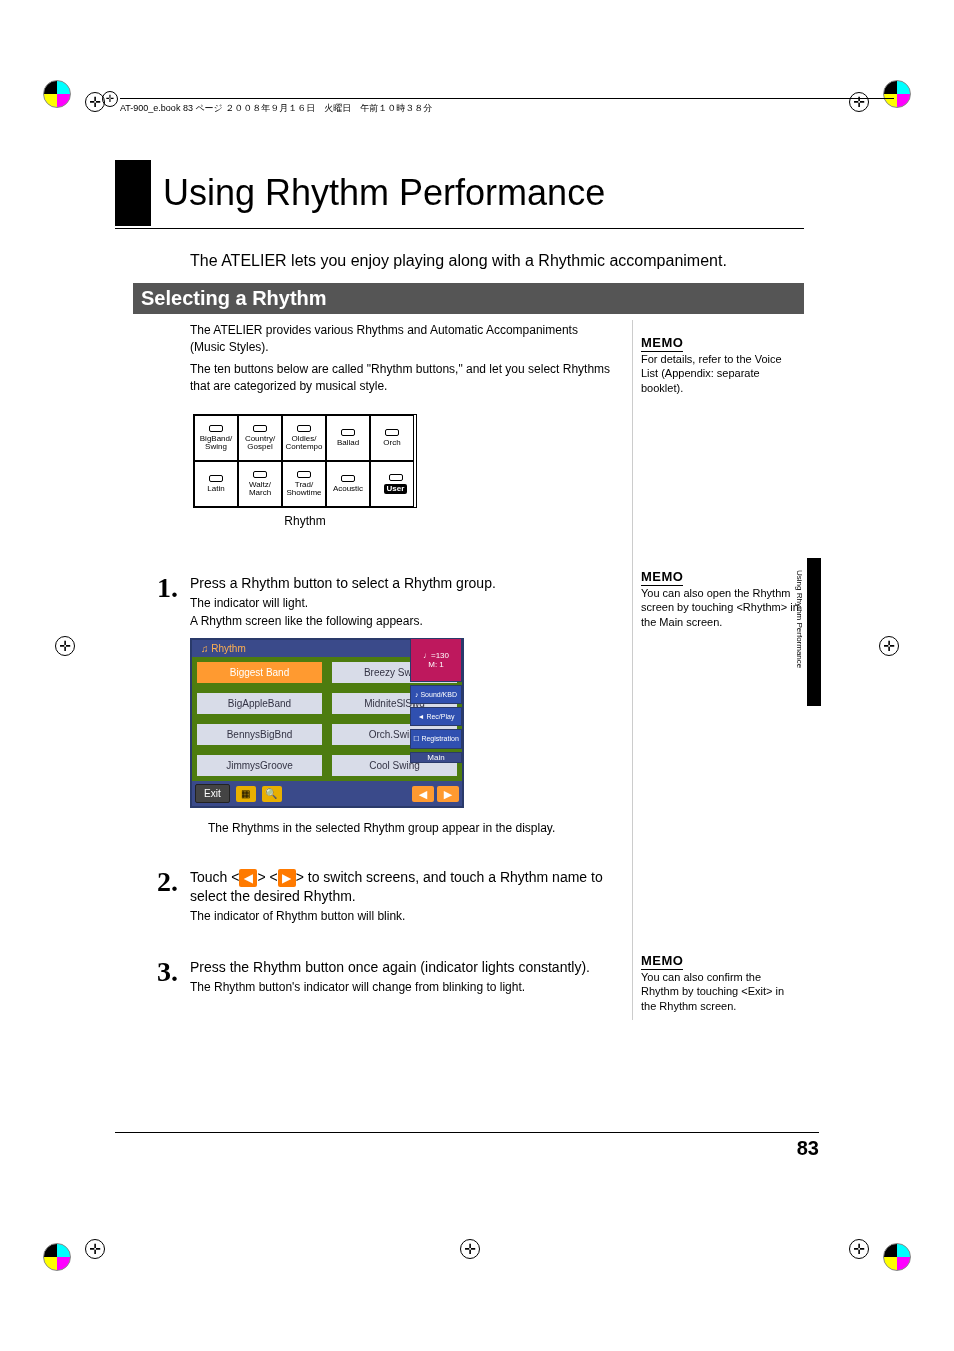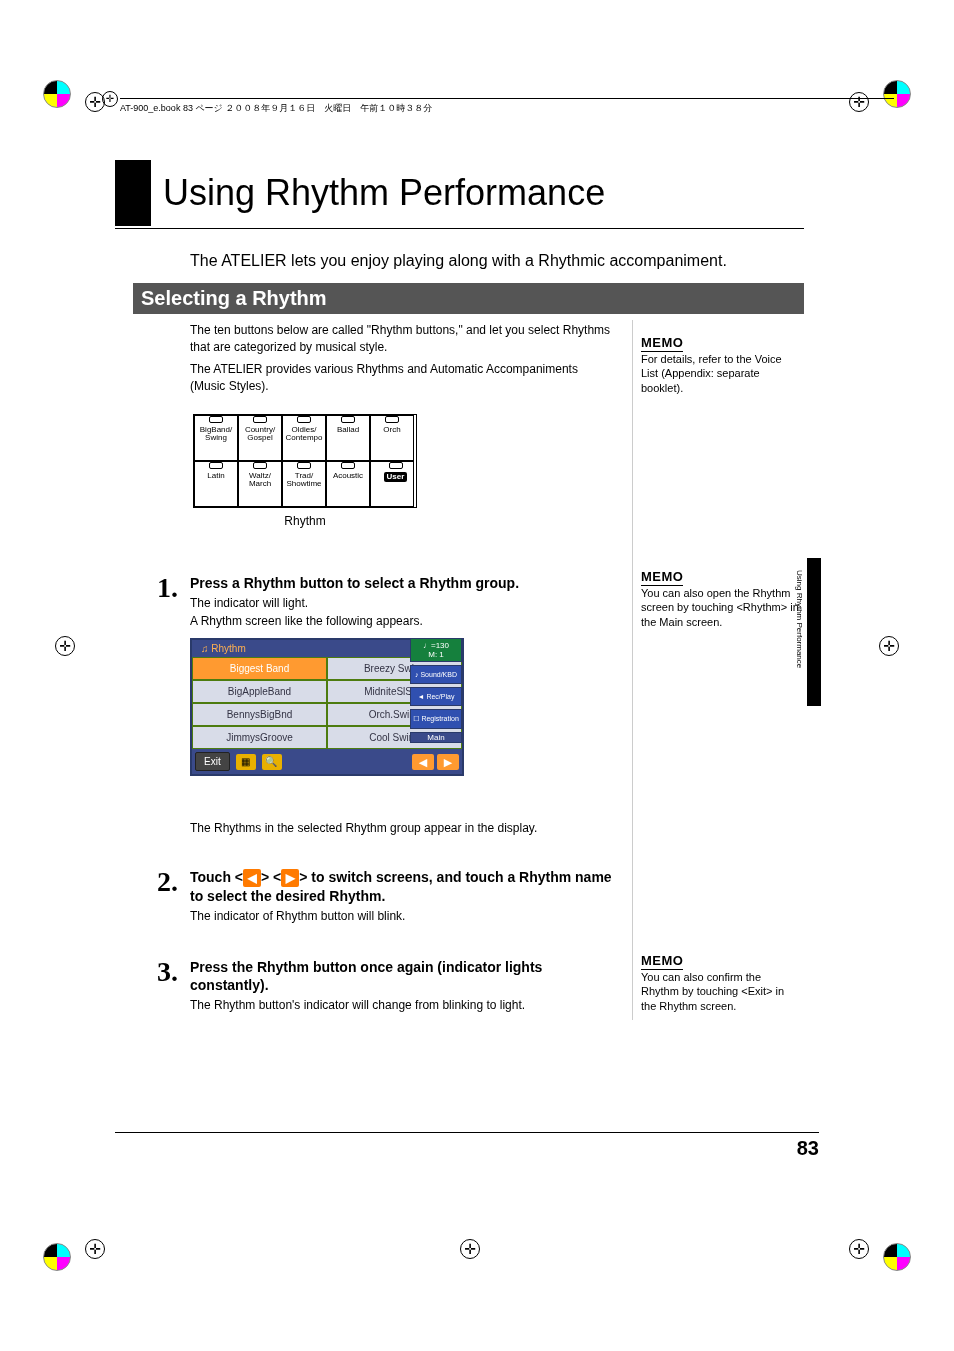--- a/index.html
+++ b/index.html
@@ -55,53 +55,53 @@
   }
 
   .body-col { position: absolute; left: 190px; top: 322px; width: 425px; font-size: 12px; line-height: 1.45; }
   .body-col p { margin: 0 0 4px 0; }
 
   
   .rhythm-grid { position: absolute; left: 193px; top: 414px; }
   .rgrid { display: grid; grid-template-columns: repeat(5, 44px); grid-gap: 0; border: 1px solid #000; }
   .rcell {
     border: 1px solid #000; height: 44px; font-size: 8px; text-align: center;
-    display: flex; flex-direction: column; align-items: center; justify-content: flex-start;
+    display: flex; flex-direction: column; align-items: center; justify-content: center;
     line-height: 1.05;
   }
   .rled { width: 12px; height: 5px; border: 1px solid #000; border-radius: 2px; margin-bottom: 3px; }
   .rcell.user { font-weight: bold; padding-left: 7px; }
   .rhythm-label { text-align: center; font-size: 12px; margin-top: 6px; width: 224px; }
 
   
   .step { display: flex; margin-top: 18px; }
   .step-num { font-family: Georgia, "Times New Roman", serif; font-size: 28px; font-weight: bold; width: 46px; text-align: right; padding-right: 12px; line-height: 1; }
   .step-body { flex: 1; font-size: 12px; }
-  .step-head { font-weight: bold; font-size: 14px; margin-bottom: 4px; line-height: 1.3; }
+  .step-head { font-weight: normal; font-size: 14px; margin-bottom: 4px; line-height: 1.3; }
   .step-body p { margin: 0 0 4px 0; }
   .step1 { position: absolute; left: 132px; top: 556px; width: 485px; }
-  .after-screen { position: absolute; left: 190px; top: 821px; width: 430px; font-size: 12px; }
+  .after-screen { position: absolute; left: 208px; top: 821px; width: 430px; font-size: 12px; }
   .step2 { position: absolute; left: 132px; top: 850px; width: 485px; }
   .step3 { position: absolute; left: 132px; top: 940px; width: 485px; }
 
   .arrow-btn { display: inline-block; width: 18px; height: 18px; background: #ff7a00; color: #fff; text-align: center; line-height: 18px; font-size: 12px; vertical-align: middle; border-radius: 2px; }
 
   
   .lcd { position: absolute; left: 190px; top: 638px; width: 270px; border: 2px solid #2a3a6a; font-size: 10px; }
   .lcd-title { background: #3a4a8a; color: #ffb050; padding: 3px 9px; display: flex; justify-content: space-between; }
   .lcd-title .pnum { background: #fff; color: #3a4a8a; font-size: 8px; padding: 0 3px; border-radius: 2px; }
   .lcd-grid { display: grid; grid-template-columns: 1fr 1fr; }
-  .lcd-cell { padding: 5px 18px; background: #d8dce8; border: 1px solid #4d7c0f; color: #334; text-align: center; font-size: 10px; }
+  .lcd-cell { padding: 5px 18px; background: #d8dce8; border: 5px solid #4d7c0f; color: #334; text-align: center; font-size: 10px; }
   .lcd-cell.sel { background: #ff9a30; color: #fff; }
   .lcd-foot { background: #3a4a8a; padding: 3px; display: flex; align-items: center; gap: 6px; }
   .lcd-exit { background: #444; color: #fff; padding: 3px 8px; font-size: 10px; border: 1px solid #222; border-radius: 2px; }
   .lcd-icon { width: 20px; height: 16px; background: #e8b000; border-radius: 2px; display:flex; align-items:center; justify-content:center; font-size:10px; }
   .lcd-nav { margin-left: auto; display: flex; gap: 3px; }
   .lcd-arrow { width: 22px; height: 16px; background: #ff9a30; color: #fff; text-align: center; font-size: 11px; line-height: 16px; border-radius: 2px; }
-  .side-top { background: #15803d; color: #fff; font-size: 8px; text-align: center; padding: 2px; border: 1px solid #2a3a6a; }
+  .side-top { background: #be185d; color: #fff; font-size: 8px; text-align: center; padding: 12px; border: 1px solid #2a3a6a; }
   .side-btn { background: #3050b0; color: #fff; font-size: 7px; padding: 5px 2px; text-align: center; border: 1px solid #2a3a6a; margin-top: 3px; }
   .side-main { background: #3a4a8a; color: #fff; font-size: 8px; text-align: center; border: 1px solid #2a3a6a; margin-top: 3px; }
   .lcd-wrap { position: relative; }
 
   
   .memo { position: absolute; left: 641px; width: 160px; font-size: 11px; line-height: 1.35; }
   .memo-label { font-weight: bold; font-size: 13px; letter-spacing: 0.5px; margin-top: 12px; }
   .memo-label span { border-bottom: 1.5px solid #000; padding-bottom: 1px; }
   .memo-label::after { content: ""; }
   .memo1 { top: 322px; }
@@ -163,22 +163,22 @@
   <div class="chapter-block"></div>
   <div class="chapter-title">Using Rhythm Performance</div>
 </div>
 <div class="chapter-underline"></div>
 
 <div class="intro">The ATELIER lets you enjoy playing along with a Rhythmic accompaniment.</div>
 
 <div class="section-bar">Selecting a Rhythm</div>
 
 <div class="body-col">
+  <p>The ATELIER provides various Rhythms and Automatic Accompaniments (Music Styles).</p>
   <p>The ten buttons below are called "Rhythm buttons," and let you select Rhythms that are categorized by musical style.</p>
-  <p>The ATELIER provides various Rhythms and Automatic Accompaniments (Music Styles).</p>
 </div>
 
 <div class="rhythm-grid">
   <div class="rgrid">
     <div class="rcell">
         <div class="rled"></div>
         <span>BigBand/
 Swing</span>
       </div>
     <div class="rcell">

